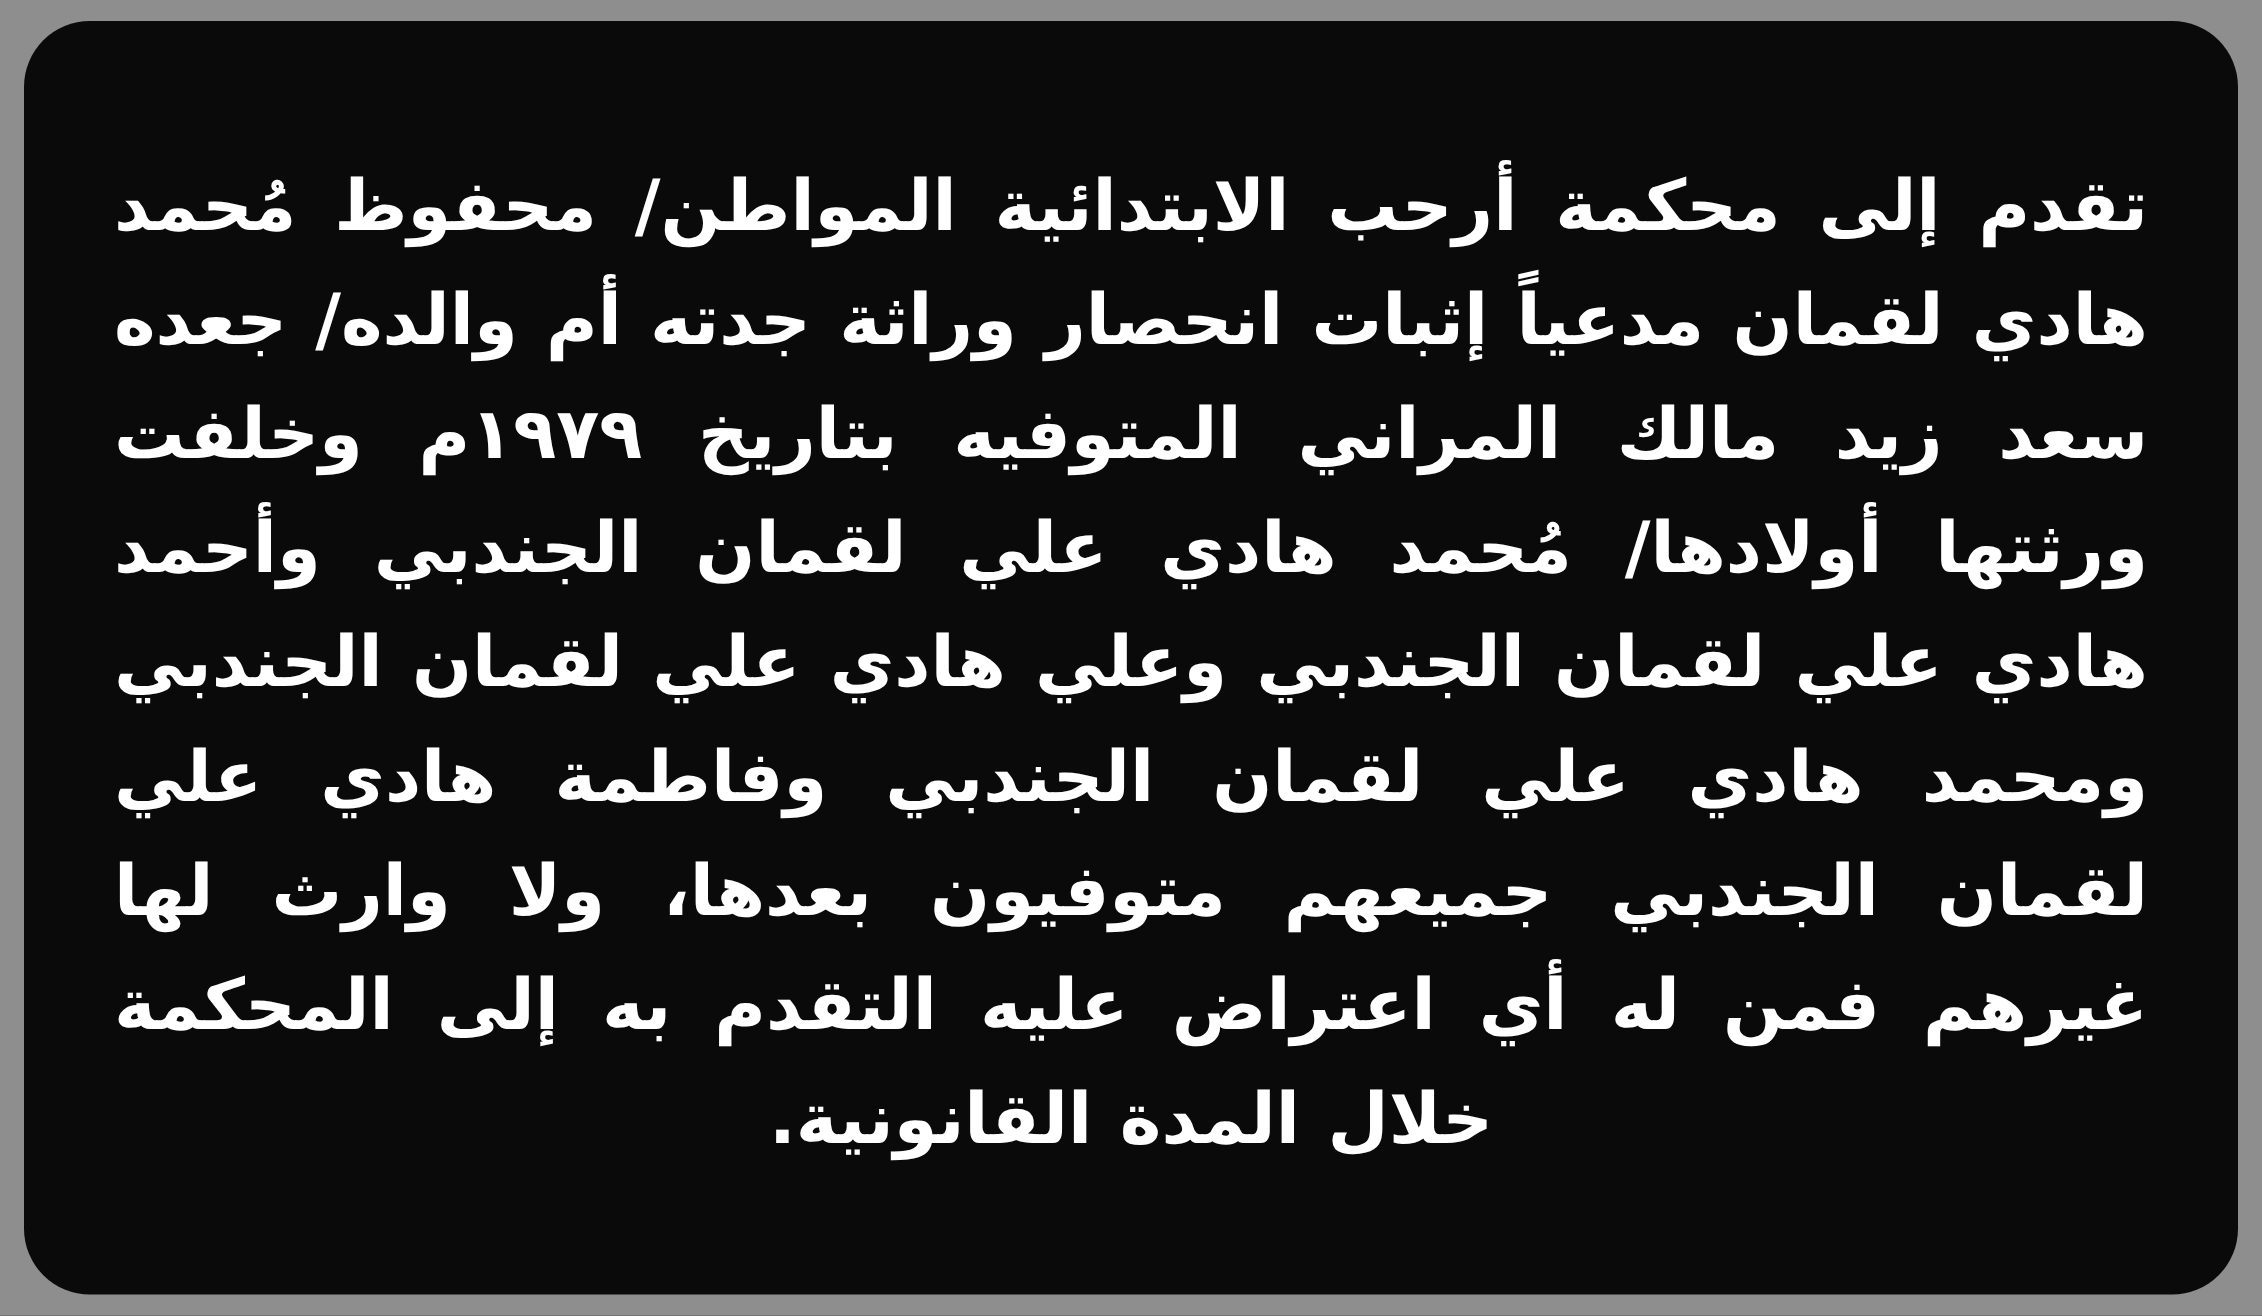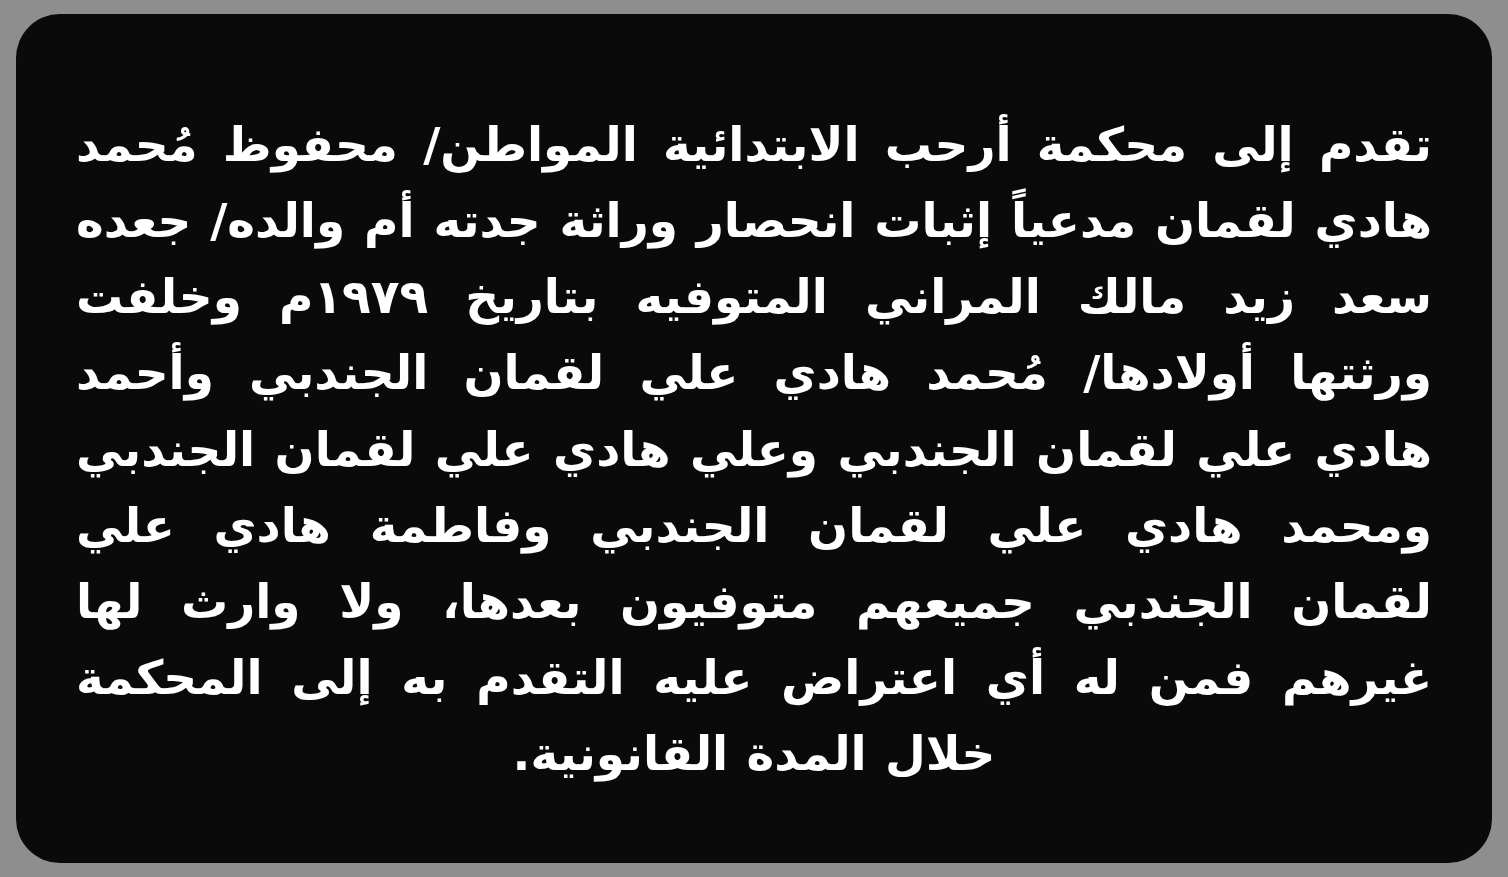--- a/index.html
+++ b/index.html
@@ -23,21 +23,21 @@
   }
   .notice-card {
     position: relative;
     width: 100%;
     height: 100%;
     background: #0a0a0a;
     border-radius: 44px;
     box-sizing: border-box;
     padding: 46px 60px 38px 60px;
     display: flex;
-    align-items: flex-start;
+    align-items: center;
     justify-content: center;
     overflow: hidden;
   }
   .notice-body {
     width: 100%;
     color: #ffffff;
     direction: rtl;
     text-align: justify;
     text-align-last: center;
     font-weight: 700;

